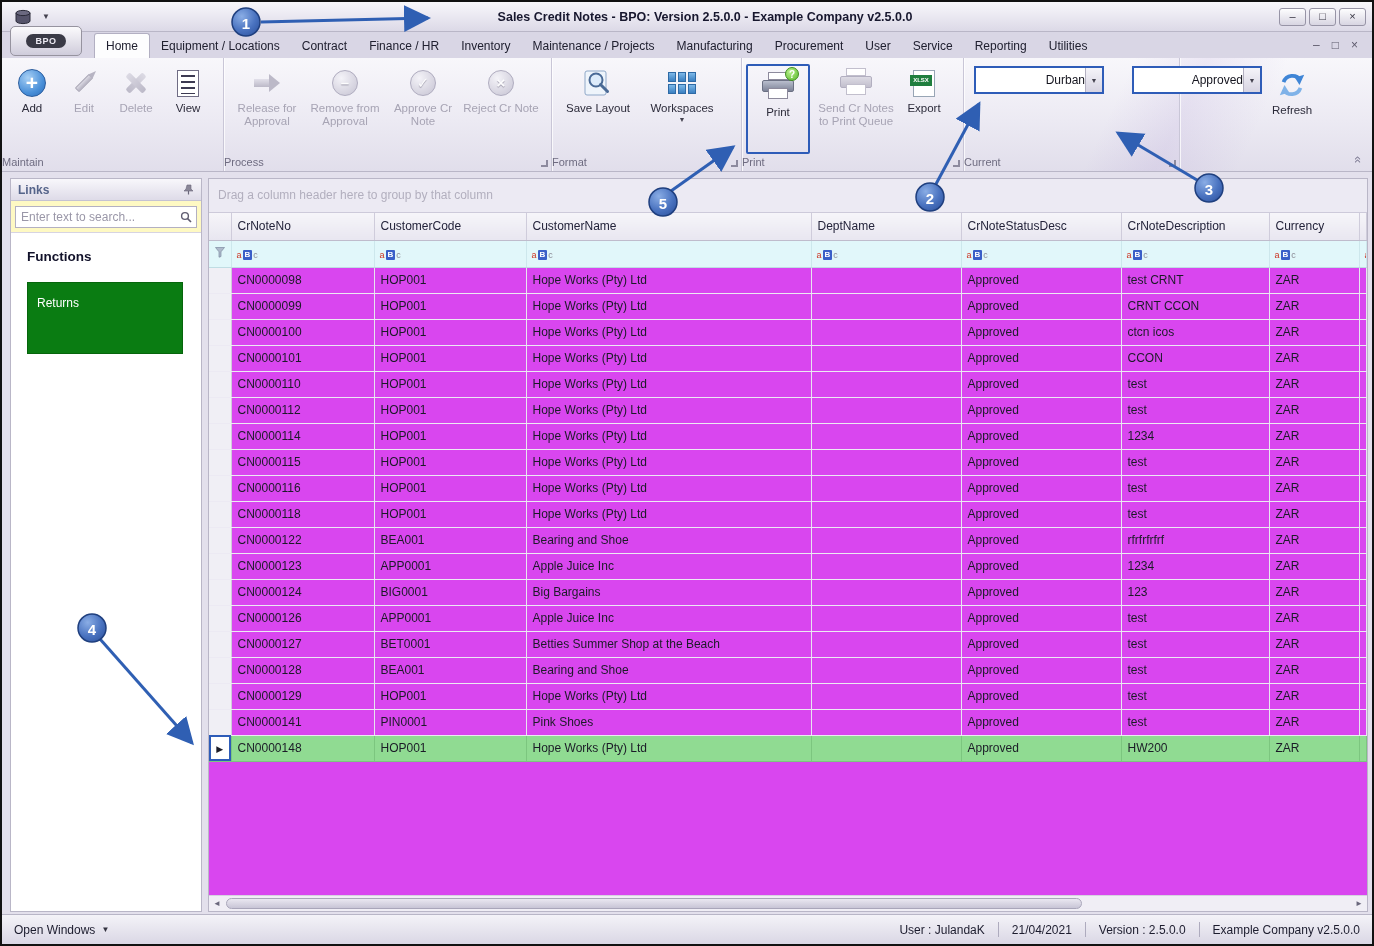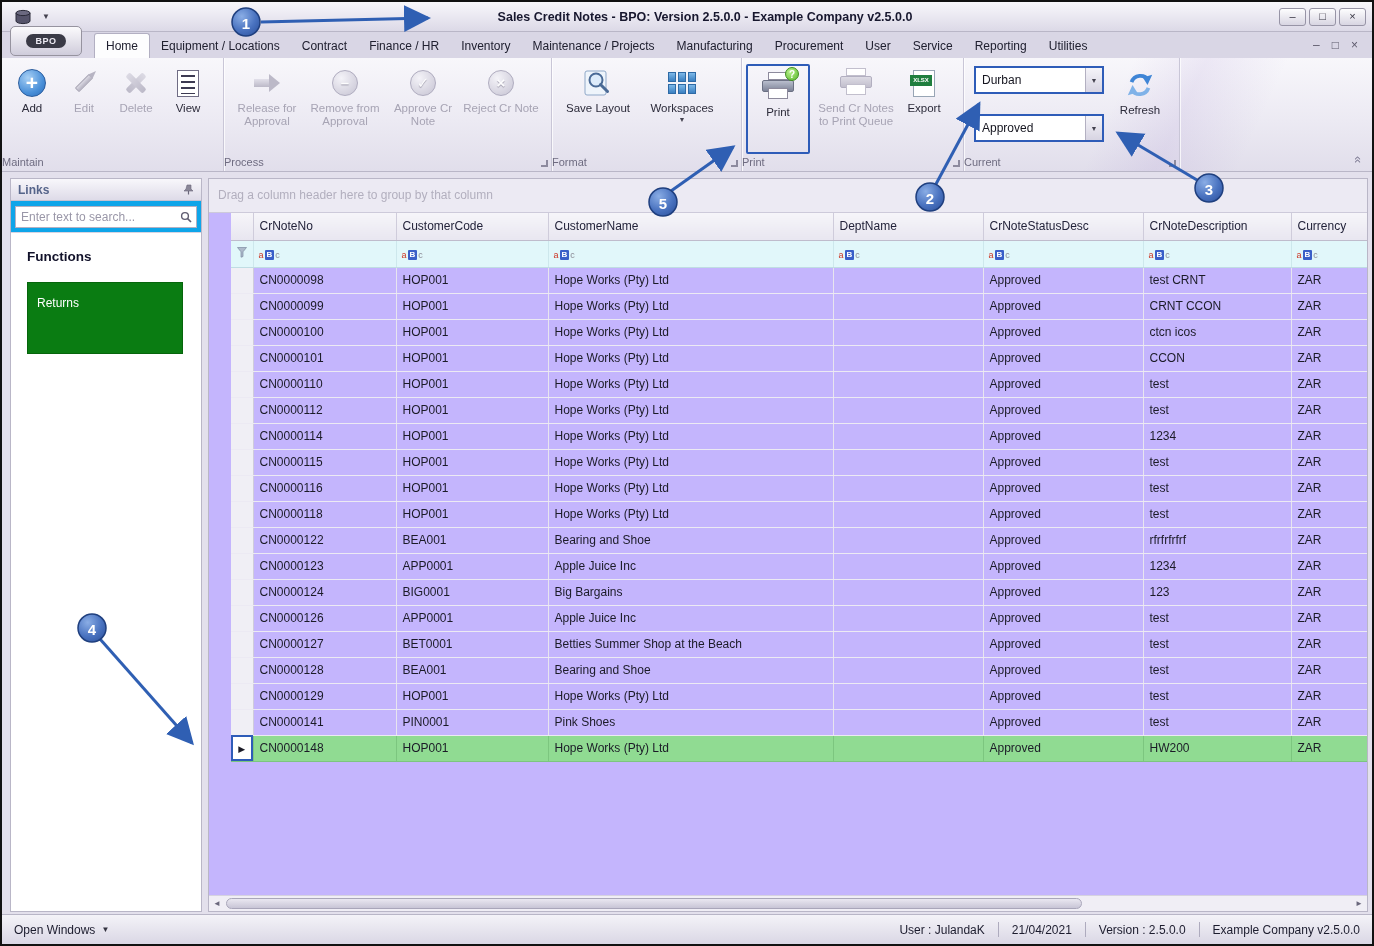--- a/index.html
+++ b/index.html
@@ -61,44 +61,44 @@
   .ic-print .pp2 { position:absolute; left:8px; top:16px; width:20px; height:11px; background:#fff; border:1px solid #8d8a9c; }
   .ic-print.gray .pbody { background:linear-gradient(#dddbe4,#c2bfcd); border-color:#b2afc0; }
   .ic-print.gray .pp1,.ic-print.gray .pp2 { border-color:#c2bfcd; }
   .ic-print .badge { position:absolute; right:-3px; top:-5px; width:14px; height:14px; border-radius:50%; background:radial-gradient(circle at 35% 30%,#b9f18b,#5bb92e); border:1px solid #3f8f1e; color:#fff; font-size:10px; font-weight:bold; text-align:center; line-height:13px; }
   .ic-xlsx { position:relative; width:22px; height:27px; background:#fff; border:1px solid #98a5b5; }
   .ic-xlsx .band { position:absolute; left:-4px; top:4px; width:22px; height:11px; background:#1f7e3e; color:#fff; font-size:6px; font-weight:bold; line-height:11px; text-align:center; }
   .hlframe { border:2px solid #2e5cb8; border-radius:2px; padding:2px 3px 4px; margin-right:4px; align-self:stretch; }
   .hlframe .rbtn { width:54px; }
 
   .current-row { gap:10px; padding:8px 8px 0 10px !important; }
-  .combo-stack { display:flex; flex-direction:column; gap:20px; }
+  .combo-stack { display:flex; flex-direction:row; gap:28px;text-align:right; }
   .combo { width:130px; height:28px; border:2px solid #2e5cb8; background:#fff; display:flex; align-items:center; }
   .combo-text { flex:1; padding-left:6px; color:#15151f; overflow:hidden; white-space:nowrap; }
   .combo-btn { width:17px; height:100%; background:linear-gradient(#f5f4f9,#d7d4e2); border-left:1px solid #b3b0c1; font-size:7px; color:#44424f; display:flex; align-items:center; justify-content:center; }
   .rgroup.filler { flex:1; border-right:none; box-shadow:none; }
   .collapse-chevron { position:absolute; right:10px; bottom:4px; color:#7a7790; font-size:13px; transform:rotate(90deg); }
 
   
   .main { flex:1; display:flex; gap:6px; padding:6px 4px 2px 8px; min-height:0; }
 
-  .sidebar { width:192px; background:#0ea5e9; border:1px solid #b9b6c7; display:flex; flex-direction:column; flex:none; }
+  .sidebar { width:192px; background:#fef9c3; border:1px solid #b9b6c7; display:flex; flex-direction:column; flex:none; }
   .links-header { height:22px; background:linear-gradient(#f8f7fb,#dedbe8); border-bottom:1px solid #c5c2d2; display:flex; align-items:center; padding:0 7px; color:#55648a; font-weight:bold; font-size:12px; flex:none; }
   .pin-wrap { margin-left:auto; display:flex; }
   .searchrow { margin:5px 4px 4px; height:22px; border:1px solid #b3b0c2; background:#fff; display:flex; align-items:center; flex:none; }
   .searchrow input { flex:1; min-width:0; border:0; outline:0; padding:0 5px; font:inherit; color:#33323f; }
   .searchrow input::placeholder { color:#9a97a8; }
   .search-ic { width:20px; display:flex; justify-content:center; }
   .side-panel { flex:1; background:#fff; border-top:1px solid #d7d4e2; padding:16px 0 0 16px; }
   .functions-heading { font-weight:bold; font-size:13.5px; color:#12122a; margin-bottom:18px; }
   .func-tile { width:156px; height:72px; background:#0a7c12; border:1px solid #06650c; color:#fff; padding:13px 0 0 9px; font-size:12px; }
 
   .gridpane { flex:1; display:flex; flex-direction:column; border:1px solid #b9b6c7; background:#fff; min-width:0; }
   .groupbar { height:34px; background:#eceaf3; border-bottom:1px solid #cdcada; color:#b2afbe; line-height:33px; padding-left:9px; flex:none; font-size:12px; }
-  .gridscroll { flex:1; overflow:hidden; background:#c4b5fd;padding-left:22px; }
+  .gridscroll { flex:1; overflow:hidden; background:#d946ef; }
   table.grid { border-collapse:collapse; table-layout:fixed; width:100%; }
   .ghead th { height:27px; background:linear-gradient(#f6f5f9,#e8e6f0); border-right:1px solid #cfccdb; border-bottom:1px solid #bfbccc; font-weight:normal; text-align:left; padding:0 0 0 6px; color:#23233a; overflow:hidden; white-space:nowrap; }
   .ghead th.ind { padding:0; }
   .gfilter td { height:27px; background:#e1f7fa; border-right:1px solid #cde7ec; border-bottom:1px solid #bfdde3; padding-left:5px; overflow:hidden; }
   .gfilter td.ind { text-align:center; padding:0; }
   .grow td { height:26px; border-right:1px solid #e7e5ef; border-bottom:1px solid #eceaf3; padding:0 0 0 6px; color:#1b1b27; overflow:hidden; white-space:nowrap; }
   .grow td.ind { background:#f0eff5; border-right:1px solid #cfccdb; padding:0; text-align:center; }
   .grow.selected td { background:#90db92; border-right-color:#7cc67f; border-bottom-color:#7cc67f; }
   .grow.selected td.ind { background:#fff; outline:2px solid #2e5cb8; outline-offset:-2px; }
   .selarrow { font-size:9px; color:#1b1b27; }

